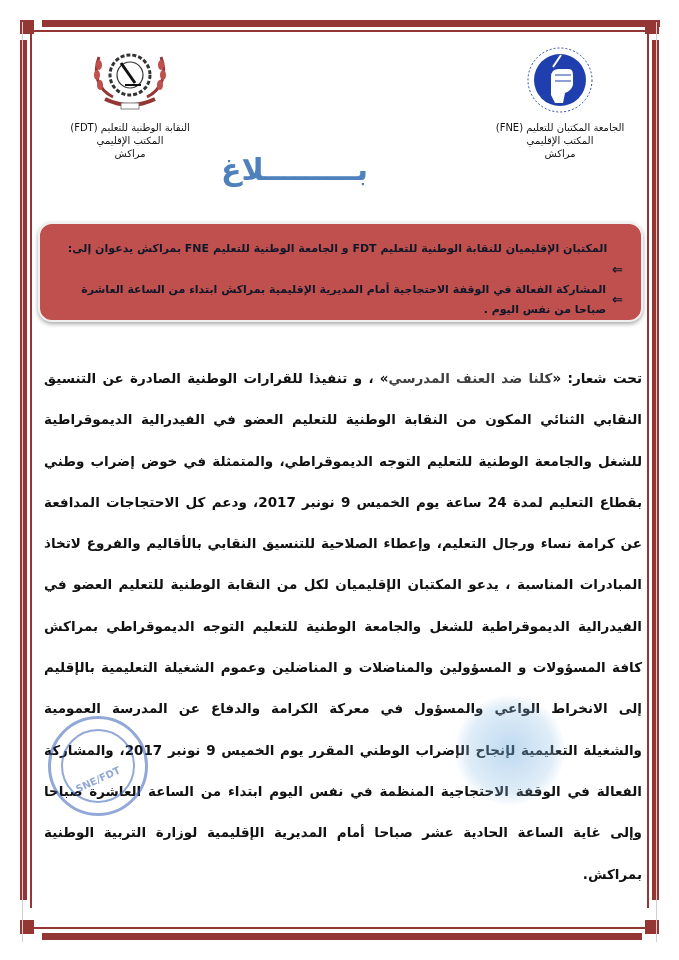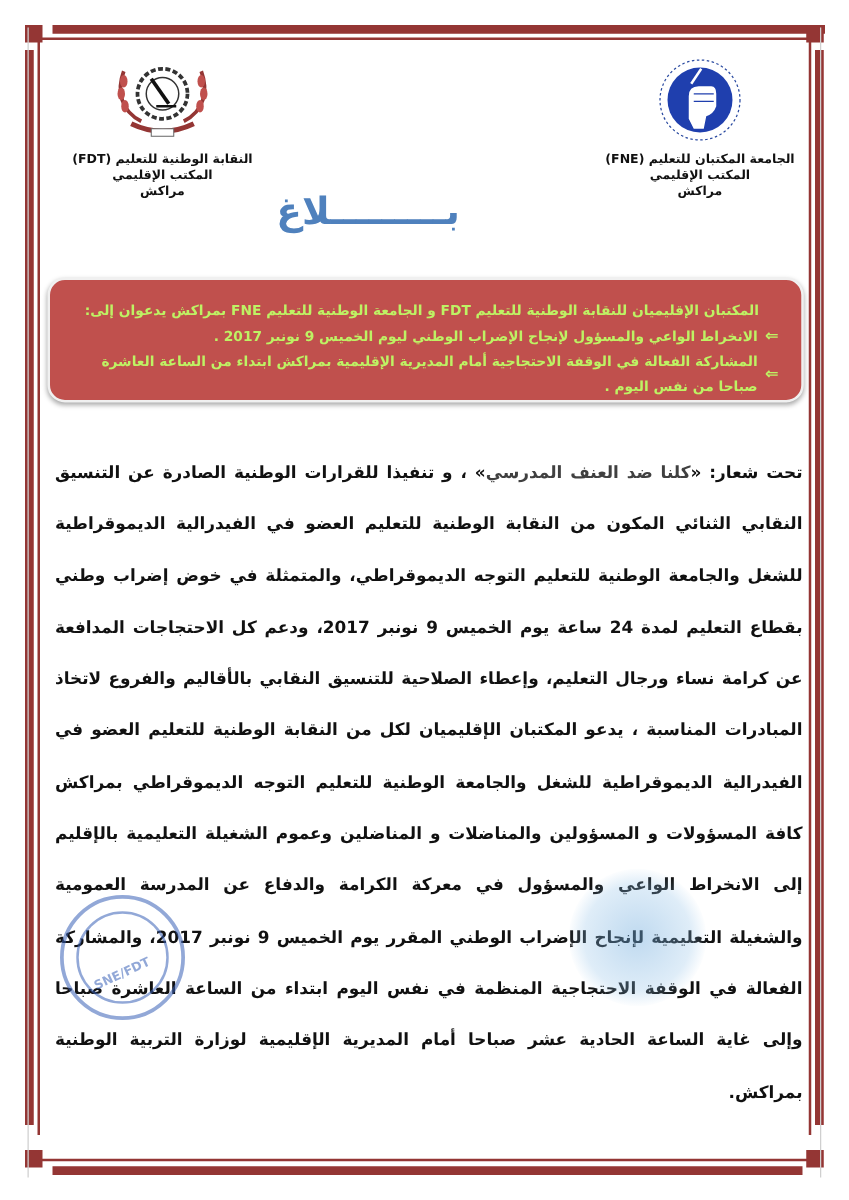--- a/index.html
+++ b/index.html
@@ -16,30 +16,30 @@
   .frame-bottom { position: absolute; left: 42px; top: 933px; width: 600px; height: 7px; background: #943634; }
   .frame-bottom-thin { position: absolute; left: 30px; top: 927px; width: 619px; height: 2px; background: #943634; }
   .corner { position: absolute; width: 14px; height: 14px; background: #943634; }
   .outer-line { position: absolute; background: #cfcfcf; }
 
   
   .org { position: absolute; top: 45px; width: 200px; text-align: center; direction: rtl; }
   .org-left { left: 30px; }
   .org-right { left: 460px; }
   .org-logo { width: 90px; height: 70px; margin: 0 auto 6px; display: block; }
-  .org-line { font-family: "DejaVu Sans", sans-serif; font-weight: bold; font-size: 10px; line-height: 13px; color: #111; }
+  .org-line { font-family: "DejaVu Sans", sans-serif; font-weight: normal; font-size: 10px; line-height: 13px; color: #111; }
 
   
   .title { position: absolute; left: 0; width: 589px; top: 152px; text-align: center; direction: rtl;
            font-family: "DejaVu Sans", sans-serif; font-weight: bold; font-size: 30px; color: #4f81bd; letter-spacing: 1px; }
 
   
   .callout { position: absolute; left: 38px; top: 222px; width: 605px; height: 100px;
              background: #c0504d; border-radius: 14px; border: 2px solid #f0f0f0;
-             box-shadow: 0 2px 4px rgba(0,0,0,0.35); direction: rtl; padding: 14px 18px 0 12px; color: #bef264; }
+             box-shadow: 0 2px 4px rgba(0,0,0,0.35); direction: rtl; padding: 14px 18px 0 12px; color: #0f172a; }
   .callout-head { font-family: "DejaVu Sans", sans-serif; font-weight: bold; font-size: 11px; line-height: 22px; text-align: center; }
   .callout-item { font-family: "DejaVu Sans", sans-serif; font-weight: bold; font-size: 11px; line-height: 20px; display: flex; align-items: center; }
   .callout-arrow { font-size: 13px; margin-left: 6px; }
 
   
   .body-text { position: absolute; left: 44px; top: 358px; width: 598px; direction: rtl; text-align: justify;
                font-family: "DejaVu Sans", sans-serif; font-weight: bold; font-size: 13.5px; line-height: 41.3px; color: #111; letter-spacing: 0.3px; }
   .slogan { color: #404040; }
   .slogan-quote { color: #111; }
 
@@ -107,21 +107,20 @@
   <div class="org-line">المكتب الإقليمي</div>
   <div class="org-line">مراكش</div>
 </div>
 
 <div class="title">بـــــــــلاغ</div>
 
 <div class="callout">
   <div class="callout-head">المكتبان الإقليميان للنقابة الوطنية للتعليم  FDT و الجامعة الوطنية للتعليم FNE بمراكش يدعوان إلى:</div>
   <div class="callout-item">
     <span class="callout-arrow">⇐</span>
-    <span>الانخراط الواعي والمسؤول لإنجاح الإضراب الوطني ليوم الخميس 9 نونبر 2017 .</span>
   </div>
   <div class="callout-item">
     <span class="callout-arrow">⇐</span>
     <span>المشاركة الفعالة في الوقفة الاحتجاجية أمام المديرية الإقليمية بمراكش ابتداء من الساعة العاشرة صباحا من نفس اليوم .</span>
   </div>
 </div>
 
 <div class="body-text"><span>تحت شعار: </span><span class="slogan-quote">«</span><span class="slogan">كلنا ضد العنف المدرسي</span><span class="slogan-quote">»</span><span> ، و تنفيذا للقرارات الوطنية الصادرة عن التنسيق النقابي الثنائي المكون من النقابة الوطنية للتعليم العضو في الفيدرالية الديموقراطية للشغل والجامعة الوطنية للتعليم التوجه الديموقراطي، والمتمثلة في خوض إضراب وطني بقطاع التعليم لمدة 24 ساعة يوم الخميس 9 نونبر 2017، ودعم كل الاحتجاجات المدافعة عن كرامة نساء ورجال التعليم، وإعطاء الصلاحية للتنسيق النقابي بالأقاليم والفروع لاتخاذ المبادرات المناسبة ، يدعو المكتبان الإقليميان لكل من النقابة الوطنية للتعليم العضو في الفيدرالية الديموقراطية للشغل والجامعة الوطنية للتعليم التوجه الديموقراطي بمراكش كافة المسؤولات و المسؤولين والمناضلات و المناضلين وعموم الشغيلة التعليمية بالإقليم إلى الانخراط الواعي والمسؤول في معركة الكرامة والدفاع عن المدرسة العمومية والشغيلة التعليمية لإنجاح الإضراب الوطني المقرر يوم الخميس 9 نونبر 2017، والمشاركة الفعالة في الوقفة الاحتجاجية المنظمة في نفس اليوم ابتداء من الساعة العاشرة صباحا وإلى غاية الساعة الحادية عشر صباحا أمام المديرية الإقليمية لوزارة التربية الوطنية بمراكش.</span></div>
 
 <div class="stamp stamp-left">

